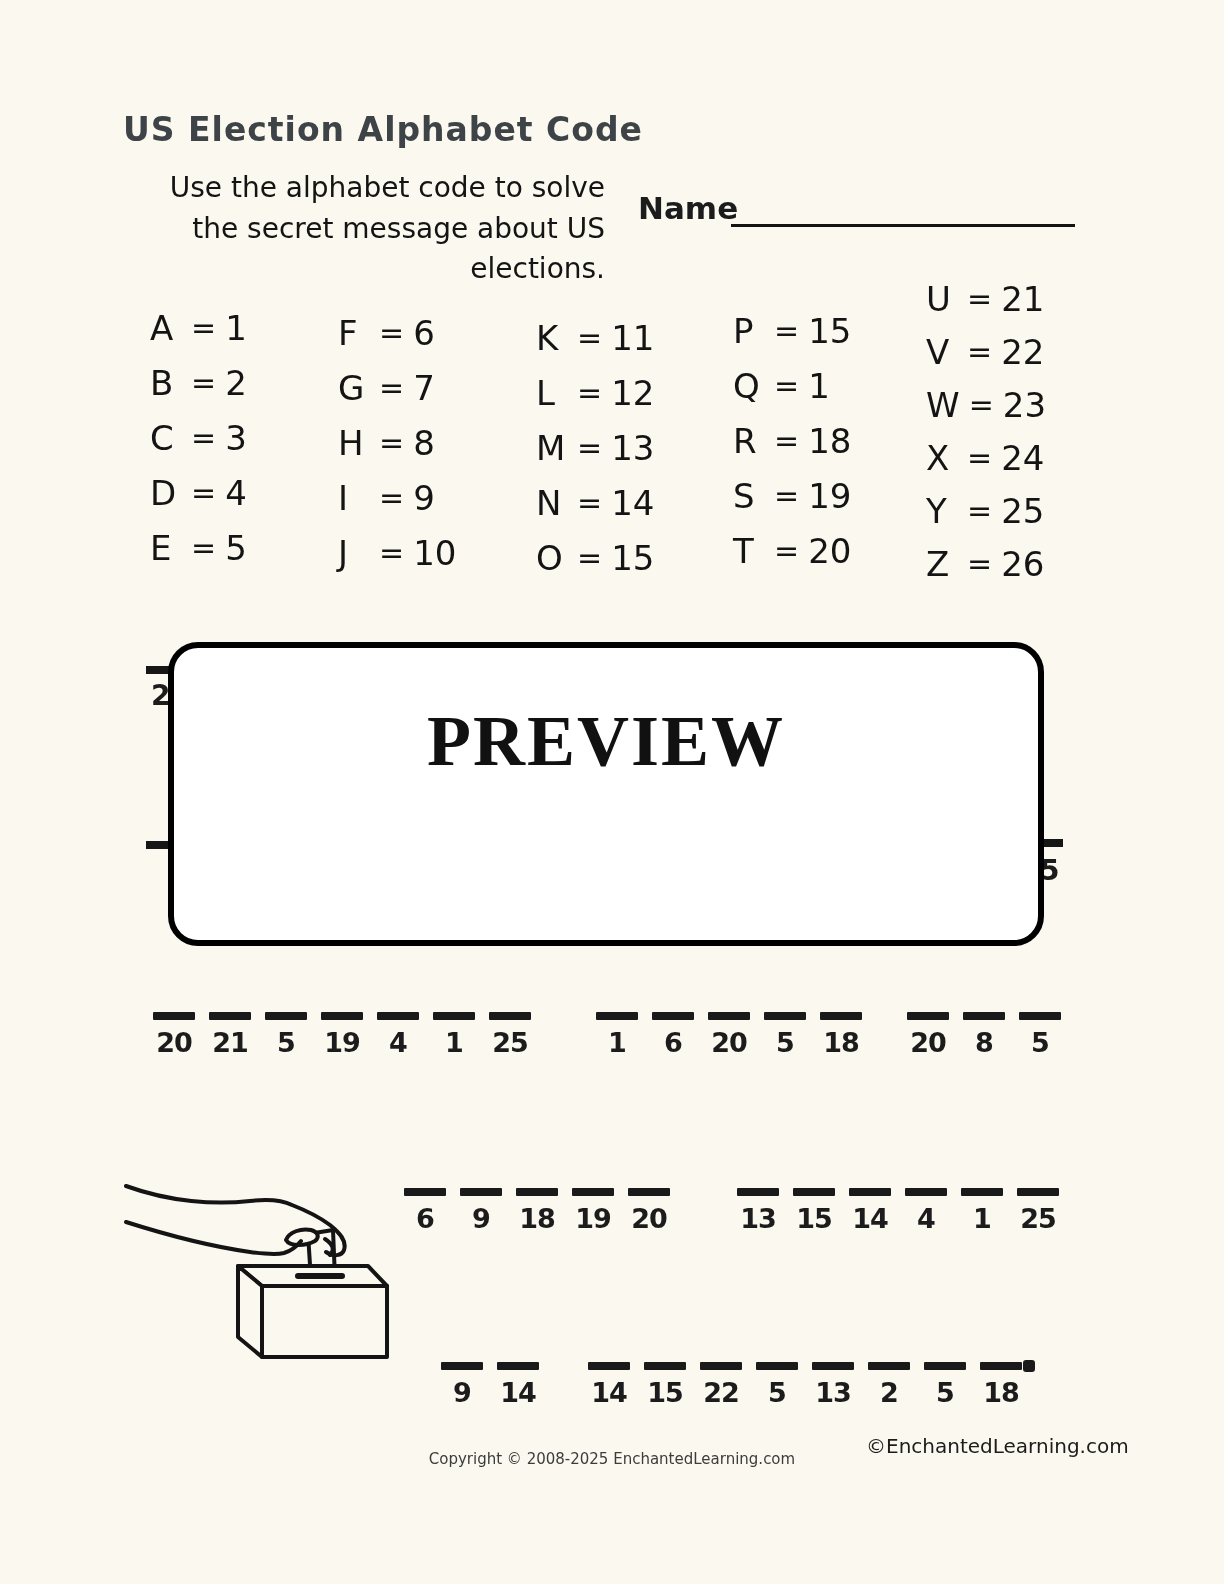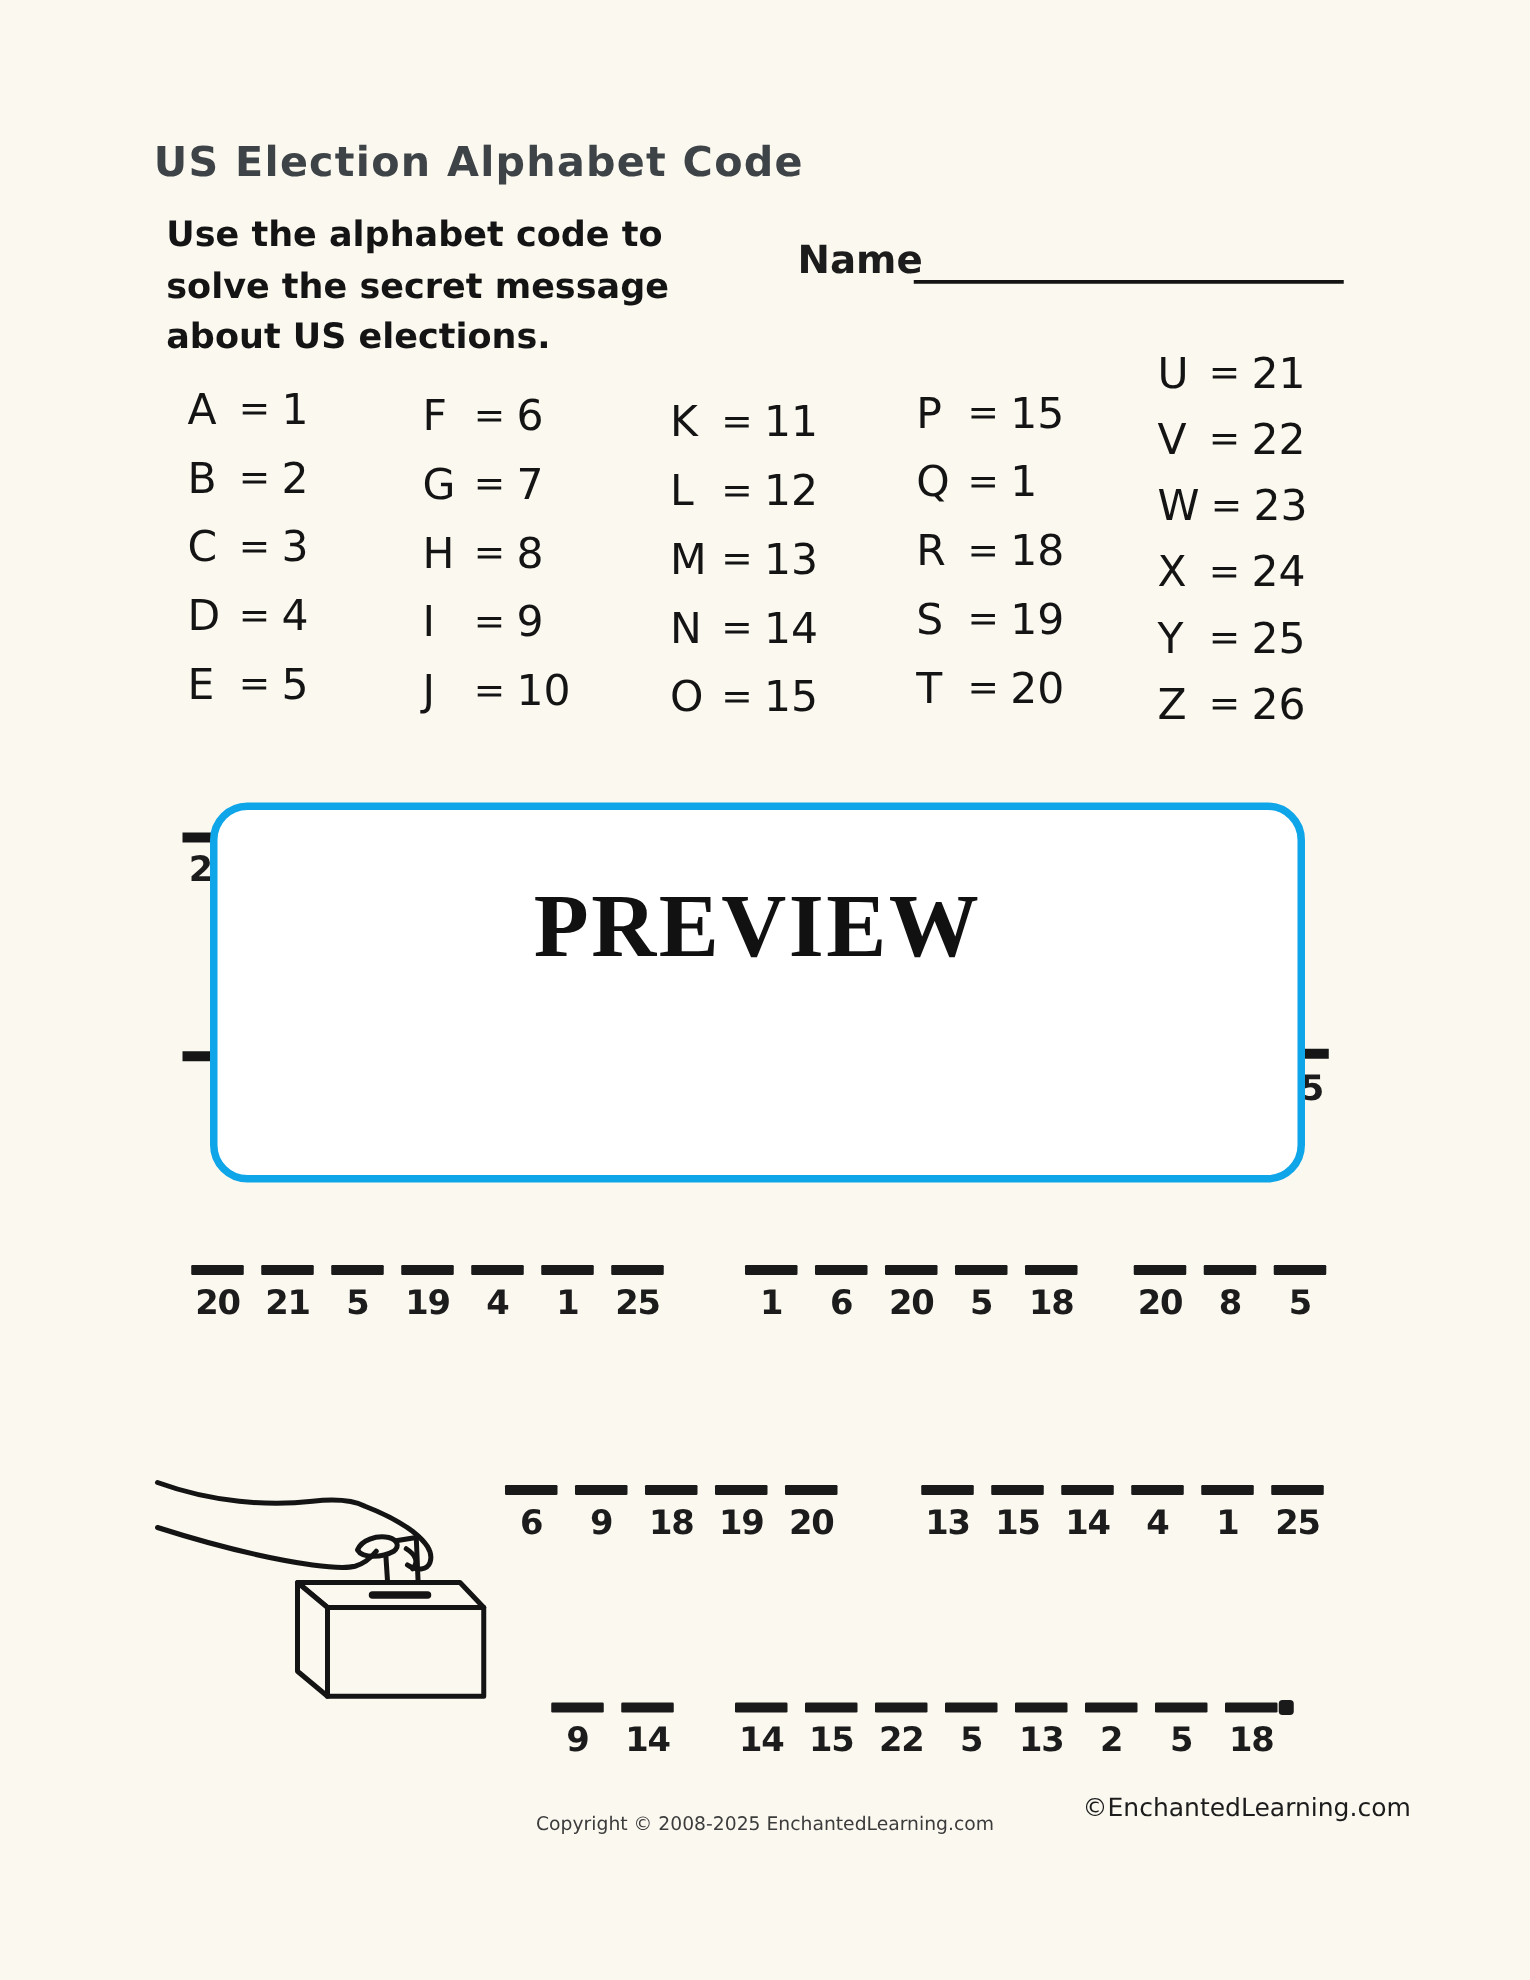--- a/index.html
+++ b/index.html
@@ -8,38 +8,38 @@
     background:#faf8ef; overflow:hidden;
     font-family:"DejaVu Sans", sans-serif; color:#1c1c1c;
   }
   .abs { position:absolute; }
 
   .title {
     left:103px; top:110px; font-size:33px; font-weight:700;
     color:#3e4347; letter-spacing:1px;margin-left:20px;
   }
   .instructions {
-    left:133px; top:168px; width:472px; text-align:left;
-    font-size:28px; font-weight:700; line-height:1.45; color:#141414;
+    left:133px; top:168px; width:472px; text-align:right;
+    font-size:28px; font-weight:400; line-height:1.45; color:#141414;
   }
   .name-label { left:638px; top:190px; font-size:31px; font-weight:700; }
   .name-line  { left:731px; top:224px; width:344px; height:0; border-top:3px solid #141414; }
 
   .code-col { display:flex; flex-direction:column; }
   .code-row { height:55px; display:flex; align-items:center; font-size:34px; color:#141414; }
   .code-col.tight .code-row { height:53px; }
   .code-row .cl { display:inline-block; min-width:32px; }
   .code-row .eq { margin:0 9px; font-size:30px; }
 
   .fragment-dash { width:42px; height:8px; background:#161616; z-index:1; }
   .fragment-num  { font-size:28px; font-weight:700; z-index:1; }
 
   .preview-box {
     left:168px; top:642px; width:864px; height:292px;
-    background:#ffffff; border:6px solid #0ea5e9; border-radius:30px;
+    background:#ffffff; border:6px solid #000000; border-radius:30px;
     z-index:2; text-align:center;
   }
   .preview-title {
     margin-top:52px; font-family:"Liberation Serif", serif;
     font-size:72px; font-weight:700; color:#111; letter-spacing:2px;
   }
   .preview-sub {
     margin-top:28px; font-family:"Liberation Serif", serif;
     font-style:italic; font-size:45px; color:#111;
   }

